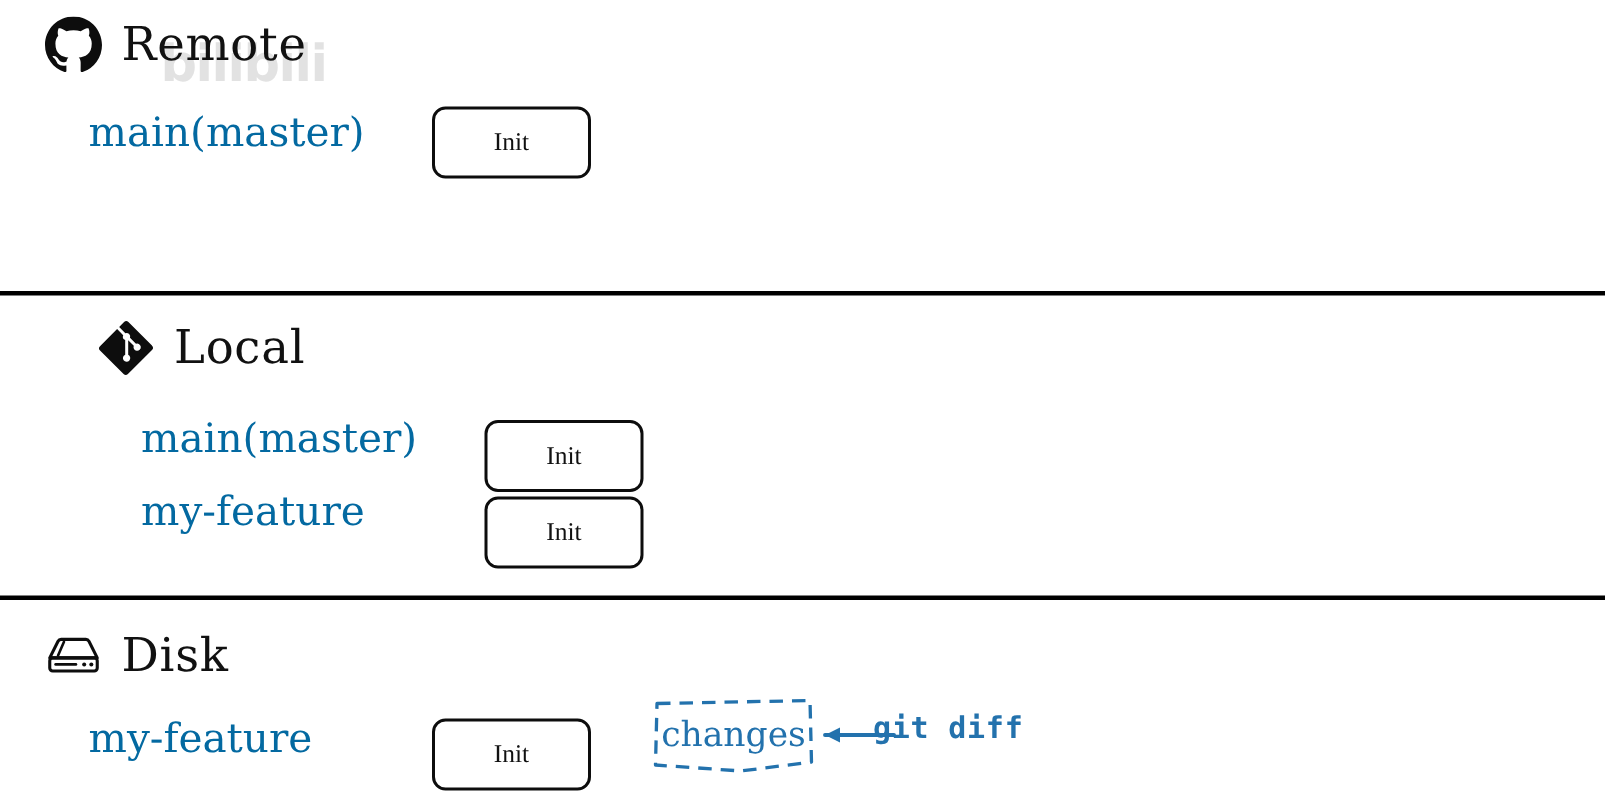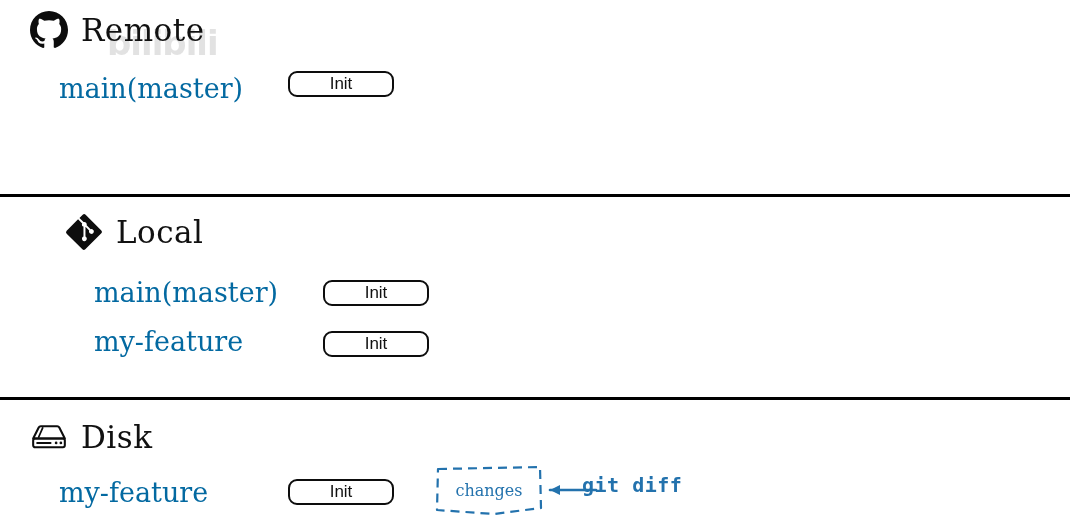--- a/index.html
+++ b/index.html
@@ -108,26 +108,26 @@
     font-family: "DejaVu Serif", "Liberation Serif", serif;
     font-size: 27px;
     line-height: 40px;
     color: #0369a1;
     white-space: nowrap;
   }
   .init-btn {
     position: absolute;
     left: 288px;
     width: 106px;
-    height: 26px;
+    height: 48px;
     box-sizing: border-box;
     border: 2.4px solid #0d0d0d;
     border-radius: 9px;
     background: #ffffff;
-    font-family: Liberation Sans, sans-serif;
+    font-family: Liberation Serif, serif;
     font-size: 17px;
     color: #111111;
     display: flex;
     align-items: center;
     justify-content: center;
     padding: 0;
     cursor: pointer;
   }
 
   
@@ -161,21 +161,21 @@
   .changes-label {
     position: absolute;
     left: 0;
     top: 0;
     width: 110px;
     height: 52px;
     display: flex;
     align-items: center;
     justify-content: center;
     font-family: "DejaVu Serif", "Liberation Serif", serif;
-    font-size: 16px;
+    font-size: 23px;
     color: #2372ad;
     white-space: nowrap;
   }
   .arrow {
     position: absolute;
     left: 104px;
     top: 12px;
     width: 62px;
     height: 28px;
   }

